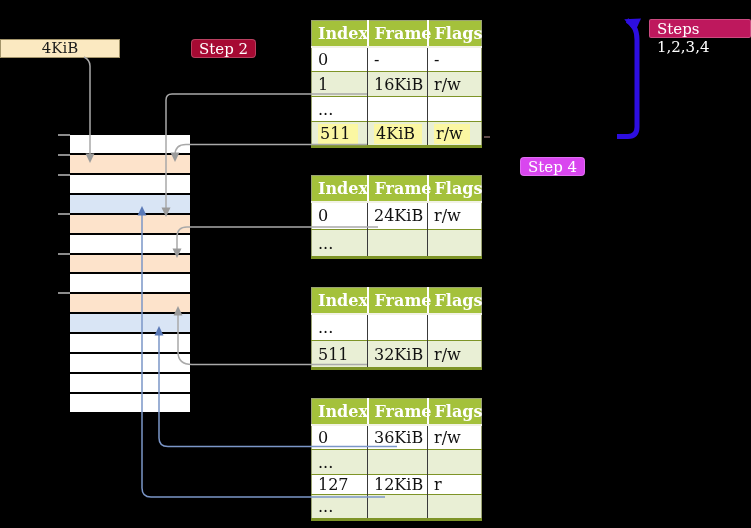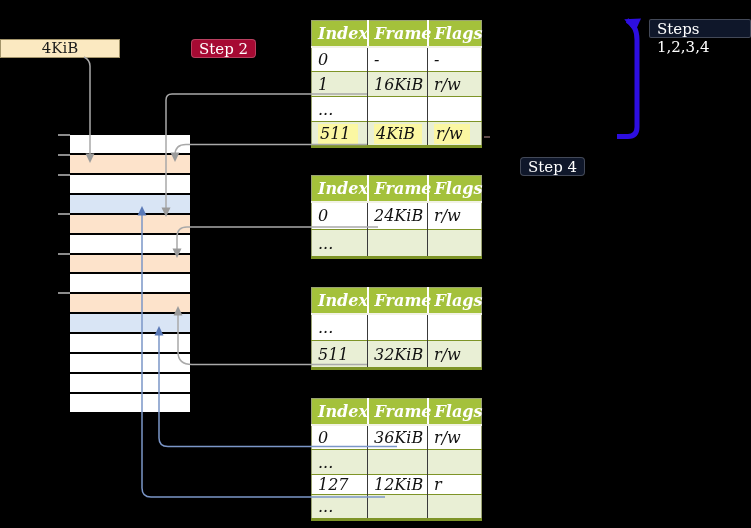--- a/index.html
+++ b/index.html
@@ -26,21 +26,21 @@
   #badge-steps1234{left:649px;top:19px;}
   #badge-step4{left:520px;top:157px;}
   
   .mem-strip{
     position:absolute;left:70px;top:135px;width:120px;height:277px;
     display:flex;flex-direction:column;gap:2px;background:#000;
   }
   .mem-row{flex:1;background:#fff;}
   .tick{position:absolute;left:58px;width:12px;height:2px;background:#8c8c8c;}
   
-  .ptable{position:absolute;left:311px;width:170px;font-style:italic;}
+  .ptable{position:absolute;left:311px;width:170px;}
   .ptable table{
     border-collapse:collapse;table-layout:fixed;width:170px;
     border:1px solid #9aa272;border-bottom:3px solid #7e9427;
   }
   .ptable th{
     background:#a4c13b;color:#fff;font-weight:bold;font-size:16px;
     text-align:left;padding:0 0 0 6px;border-bottom:2px solid #f2f2e6;
   }
   .ptable th + th{border-left:2px solid #fff;}
   .ptable td{
@@ -56,22 +56,22 @@
   #overlay path{fill:none;}
 </style>
 </head>
 <body>
 
 <div id="canvas">
 
   <div class="size-box" style="background: rgb(251, 233, 193);">4KiB</div>
 
   <div class="badge red" id="badge-step0" style="background: rgb(166, 10, 51);">Step 2</div>
-  <div class="badge blue" id="badge-steps1234" style="background: #0f172a;">Steps 1,2,3,4</div>
-  <div class="badge red" id="badge-step4" style="background: #0f172a; text-align: right;">Step 4</div>
+  <div class="badge blue" id="badge-steps1234" style="background: #be185d;">Steps 1,2,3,4</div>
+  <div class="badge red" id="badge-step4" style="background: #d946ef; text-align: right;">Step 4</div>
 
   <div class="mem-strip">
     <div class="mem-row" style="background: rgb(255, 255, 255);"></div>
     <div class="mem-row" style="background: rgb(253, 227, 203);"></div>
     <div class="mem-row" style="background: rgb(255, 255, 255);"></div>
     <div class="mem-row" style="background: rgb(217, 229, 245);"></div>
     <div class="mem-row" style="background: rgb(253, 227, 203);"></div>
     <div class="mem-row" style="background: rgb(255, 255, 255);"></div>
     <div class="mem-row" style="background: rgb(253, 227, 203);"></div>
     <div class="mem-row" style="background: rgb(255, 255, 255);"></div>

